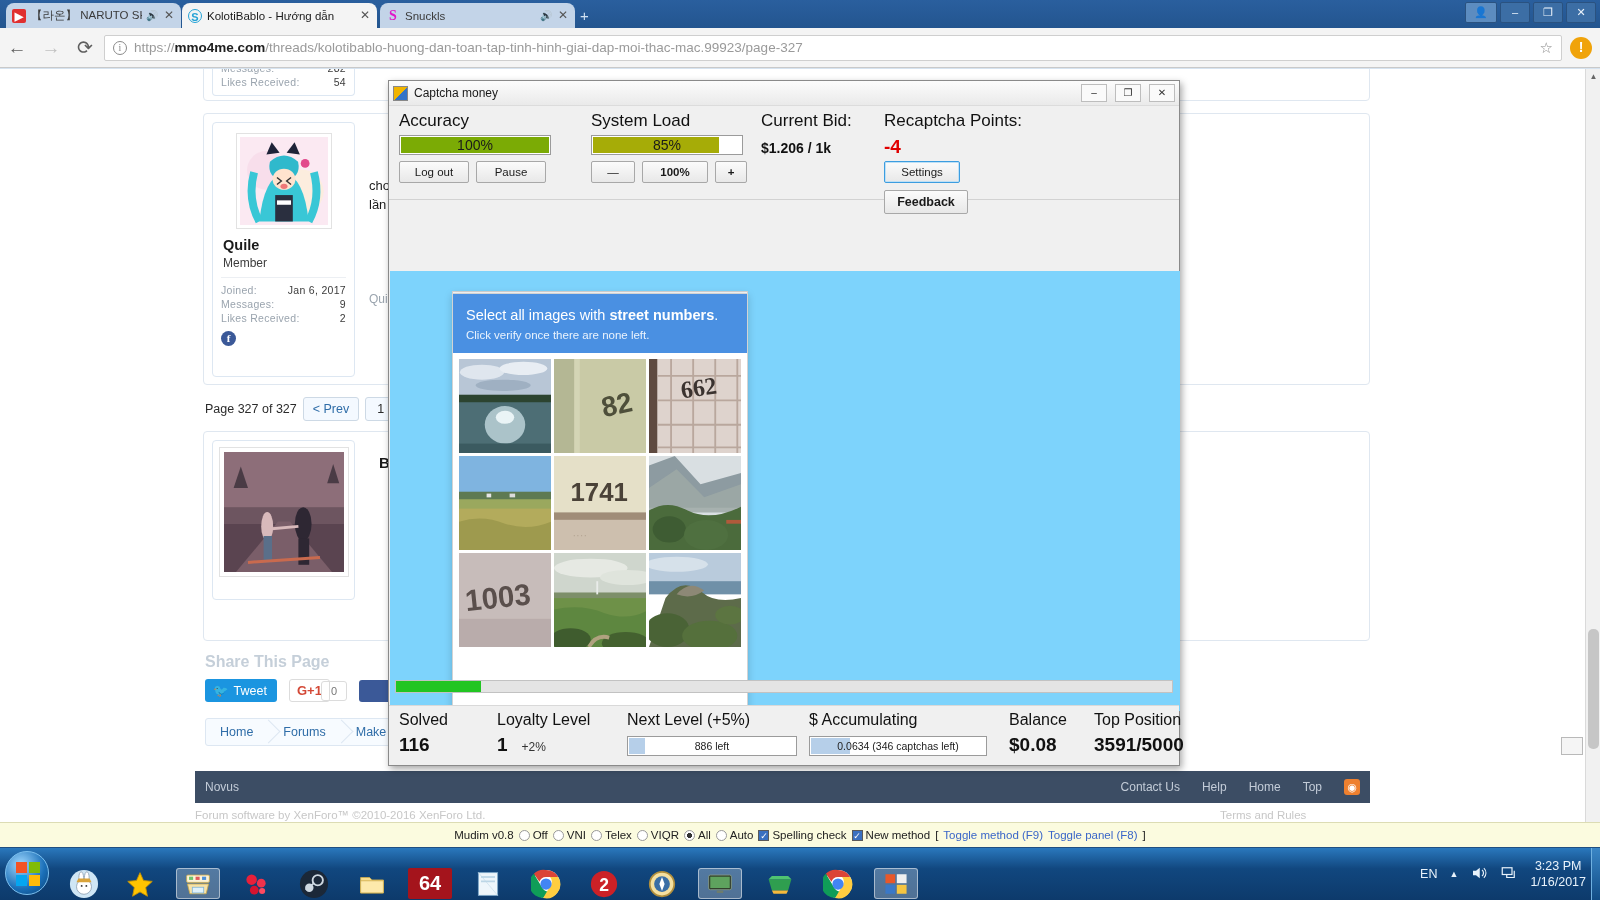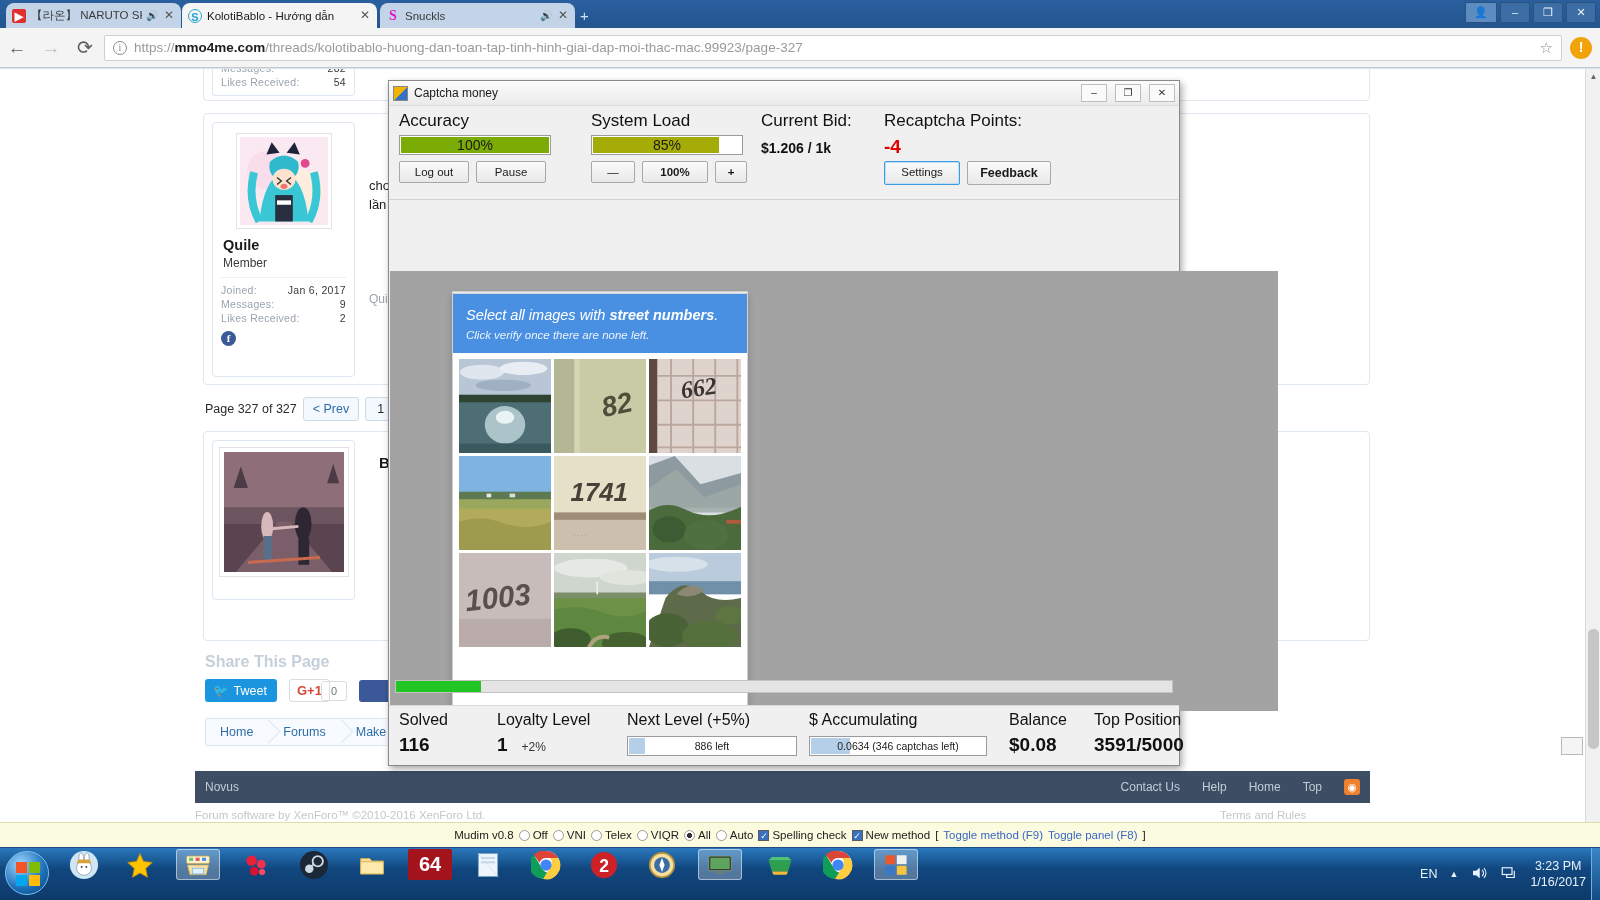--- a/index.html
+++ b/index.html
@@ -133,21 +133,21 @@
   .wbtn2 { border:1px solid #a8a8a8; background:linear-gradient(#fbfbfb,#e8e8e8); border-radius:2px;
      font-size:11.5px; color:#1a1a1a; padding:4px 0; text-align:center; }
   .wbtn2.sel { border:1px solid #3c9de0; box-shadow:0 0 0 1px #bfe0f5 inset; }
 
   .cap-msg { height:48px; background:#f6f6f6; border-bottom:1px solid #d8d8d8;
      font-size:13.5px; color:#1a1a1a; padding:5px 8px; line-height:21px; }
   .cap-msg b { font-weight:bold; }
   .softreload { display:inline-block; border:1px solid #a8a8a8; background:linear-gradient(#fbfbfb,#e6e6e6);
      padding:2px 8px; font-size:12px; border-radius:2px; }
 
-  .cap-body { position:absolute; left:1px; top:190px; width:888px; height:440px; background:#a3a3a3;font-style:italic; }
+  .cap-body { position:absolute; left:1px; top:190px; width:790px; height:440px; background:#7dd3fc; }
 
   
   .rcwidget { position:absolute; left:62px; top:20px; width:296px; height:72px;
      border:1px solid #d3d3d3; background:#f9f9f9; }
   .rccheck { position:absolute; left:16px; top:19px; width:28px; height:28px; background:#fff;
      border:2px solid #c1c1c1; border-radius:2px; }
 
   .rcpanel { position:absolute; left:62px; top:22px; width:296px; height:436px;
      background:#fff; border:1px solid #d3d3d3; box-shadow:0 2px 8px rgba(0,0,0,.18); }
   .rchead { background:#4a90e2; color:#fff; padding:11px 13px 12px 13px; }
@@ -189,21 +189,21 @@
   
   #taskbar { position:absolute; left:0; top:848px; width:1600px; height:52px;
      background:linear-gradient(#1d5fa3,#11457c 45%,#0b3museum 100%); }
   #taskbar { background:linear-gradient(#2a78bd,#11477f 40%,#0d3a6b 100%); }
   .startorb { position:absolute; left:5px; top:3px; width:44px; height:44px; border-radius:50%;
      background:radial-gradient(circle at 35% 30%, #9fd8ff, #1a6fb8 60%, #0b3f72);
      border:1px solid #7cc0ef; }
   .startorb .logo { position:absolute; left:10px; top:10px; width:24px; height:24px;
      display:grid; grid-template-columns:1fr 1fr; grid-template-rows:1fr 1fr; gap:2px;}
   .startorb .logo i { display:block; }
-  .tbicon { position:absolute; top:1px; width:44px; height:31px; border-radius:3px;
+  .tbicon { position:absolute; top:20px; width:44px; height:31px; border-radius:3px;
      display:flex; align-items:center; justify-content:center; font-size:22px; }
   .tbicon.active { background:rgba(255,255,255,.28); border:1px solid rgba(255,255,255,.5); }
   .tray { position:absolute; right:0; top:0; height:52px; display:flex; align-items:center;
      gap:12px; padding-right:14px; color:#e8f2fb; font-size:12.5px; }
   .trayclock { text-align:center; line-height:16px; font-size:12.5px; }
   .showdesk { position:absolute; right:0; top:0; width:9px; height:52px;
      background:linear-gradient(#3a86c6,#114c85); border-left:1px solid #6fb0e0;}
 </style>
 </head>
 <body>
@@ -429,21 +429,21 @@
     </div>
 
     <div class="sgroup" style="left:372px; top:5px;">
       <div class="slabel">Current Bid:</div>
       <div style="font-size:14px;color:#111;margin-top:9px;font-weight:600;">$1.206 / 1k</div>
     </div>
 
     <div class="sgroup" style="left:495px; top:5px;">
       <div class="slabel">Recaptcha Points:</div>
       <div style="font-size:19px;color:#e00000;font-weight:bold;margin-top:5px;">-4</div>
-      <div class="btnrow" style="margin-top:3px;">
+      <div class="btnrow" style="margin-top:3px;flex-direction:column;">
         <span class="wbtn2 sel" style="width:76px;">Settings</span>
         <span class="wbtn2" style="width:84px;font-weight:bold;font-size:12.5px;">Feedback</span>
       </div>
     </div>
   </div>
 
 
   <div class="cap-body">
 
     <div class="rcwidget">

